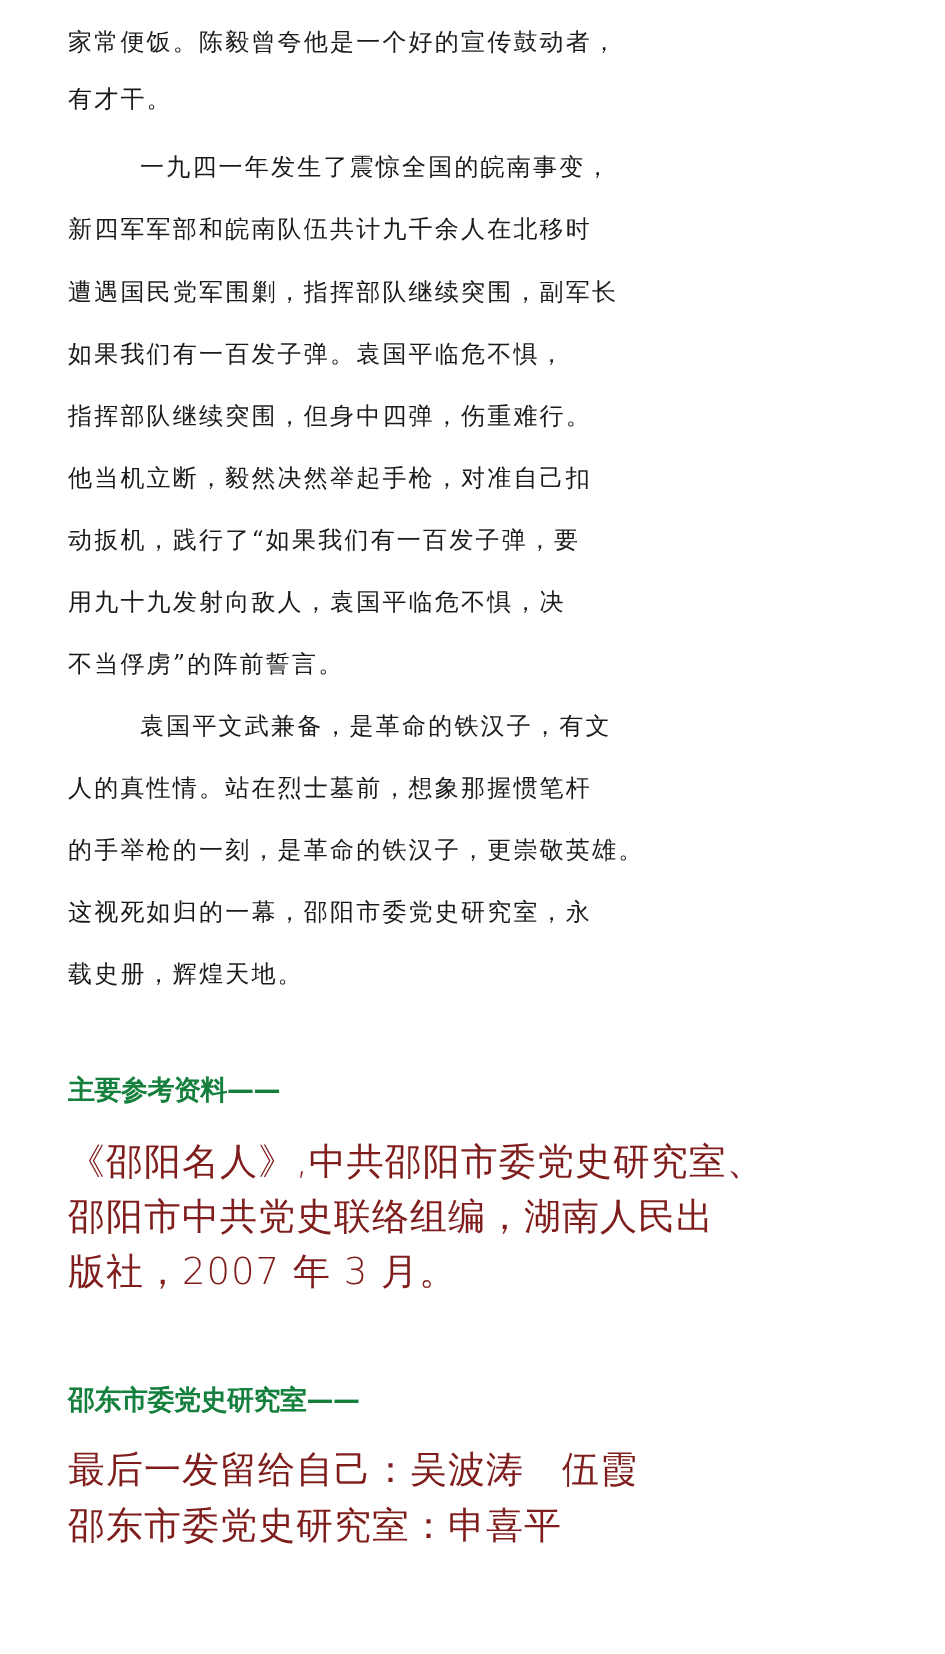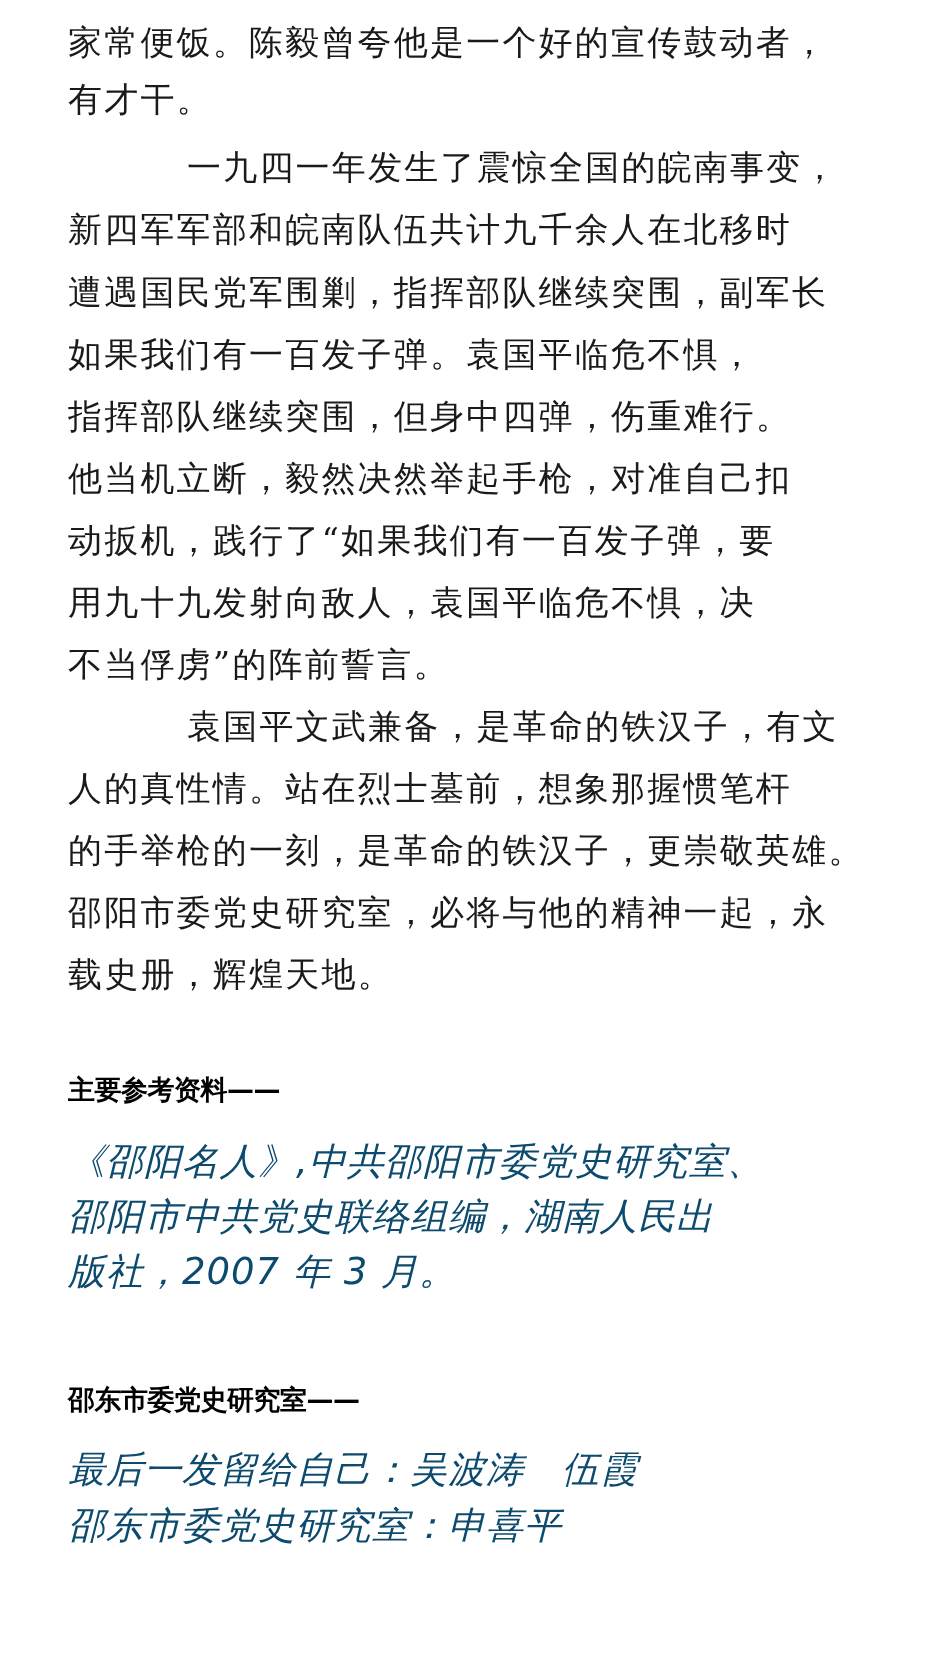--- a/index.html
+++ b/index.html
@@ -1,22 +1,22 @@
 <!DOCTYPE html>
 <html><head>
 <meta charset="utf-8">
 <style>
   html, body { margin:0; padding:0; background:#ffffff; }
   body { width:945px; height:1654px; position:relative; overflow:hidden;
          font-family:"DejaVu Serif","Liberation Serif",serif; color:#1a1a1a; }
   .line { position:absolute; left:68px; white-space:nowrap; }
-  .body-line { font-size:34px; letter-spacing:2.2px; height:62px; line-height:62px; }
-  .indent { left:140px;margin-left:47px; }
-  .ref-head { font-family:"DejaVu Sans","Liberation Sans",sans-serif; font-size:27px; font-weight:bold; letter-spacing:-0.5px; color:#000000; height:40px; line-height:40px; }
-  .ref-body { font-family:"DejaVu Sans","Liberation Sans",sans-serif; font-size:37px; font-weight:300; letter-spacing:1px; color:#0c4a6e; height:54px; line-height:54px;font-style:italic; }
+  .body-line { font-size:24px; letter-spacing:2.2px; height:62px; line-height:62px; }
+  .indent { left:140px; }
+  .ref-head { font-family:"DejaVu Sans","Liberation Sans",sans-serif; font-size:27px; font-weight:bold; letter-spacing:-0.5px; color:#15803d; height:40px; line-height:40px; }
+  .ref-body { font-family:"DejaVu Sans","Liberation Sans",sans-serif; font-size:37px; font-weight:300; letter-spacing:1px; color:#7f1d1d; height:54px; line-height:54px; }
 </style>
 </head>
 <body>
 
 <div>
   <div class="line body-line" style="top:11px">家常便饭。陈毅曾夸他是一个好的宣传鼓动者，</div>
   <div class="line body-line" style="top:68px">有才干。</div>
 
   <div class="line body-line indent" style="top:136px">一九四一年发生了震惊全国的皖南事变，</div>
   <div class="line body-line" style="top:198px">新四军军部和皖南队伍共计九千余人在北移时</div>
@@ -24,21 +24,21 @@
   <div class="line body-line" style="top:323px">如果我们有一百发子弹。袁国平临危不惧，</div>
   <div class="line body-line" style="top:385px">指挥部队继续突围，但身中四弹，伤重难行。</div>
   <div class="line body-line" style="top:447px">他当机立断，毅然决然举起手枪，对准自己扣</div>
   <div class="line body-line" style="top:509px">动扳机，践行了“如果我们有一百发子弹，要</div>
   <div class="line body-line" style="top:571px">用九十九发射向敌人，袁国平临危不惧，决</div>
   <div class="line body-line" style="top:633px">不当俘虏”的阵前誓言。</div>
 
   <div class="line body-line indent" style="top:695px">袁国平文武兼备，是革命的铁汉子，有文</div>
   <div class="line body-line" style="top:757px">人的真性情。站在烈士墓前，想象那握惯笔杆</div>
   <div class="line body-line" style="top:819px">的手举枪的一刻，是革命的铁汉子，更崇敬英雄。</div>
-  <div class="line body-line" style="top:881px">邵阳市委党史研究室，必将与他的精神一起，永</div>
+  <div class="line body-line" style="top:881px">这视死如归的一幕，邵阳市委党史研究室，永</div>
   <div class="line body-line" style="top:943px">载史册，辉煌天地。</div>
 </div>
 
 <div>
   <div class="line ref-head" style="top:1070px">主要参考资料——</div>
   <div class="line ref-body" style="top:1135px">《邵阳名人》,中共邵阳市委党史研究室、</div>
   <div class="line ref-body" style="top:1190px">邵阳市中共党史联络组编，湖南人民出</div>
   <div class="line ref-body" style="top:1245px">版社，2007 年 3 月。</div>
 </div>
 

